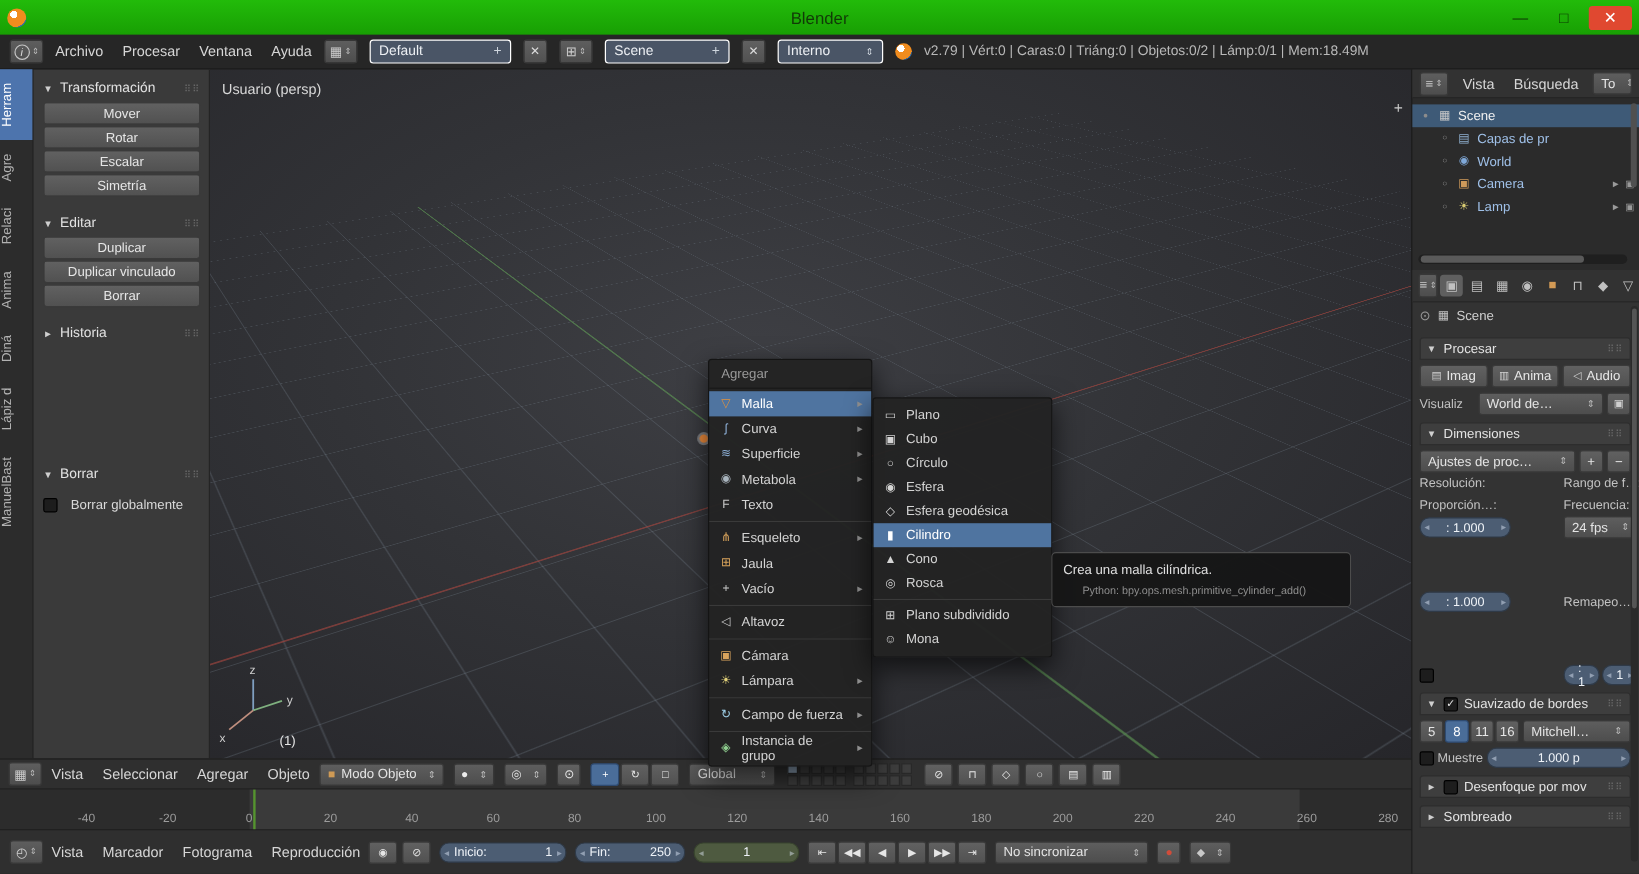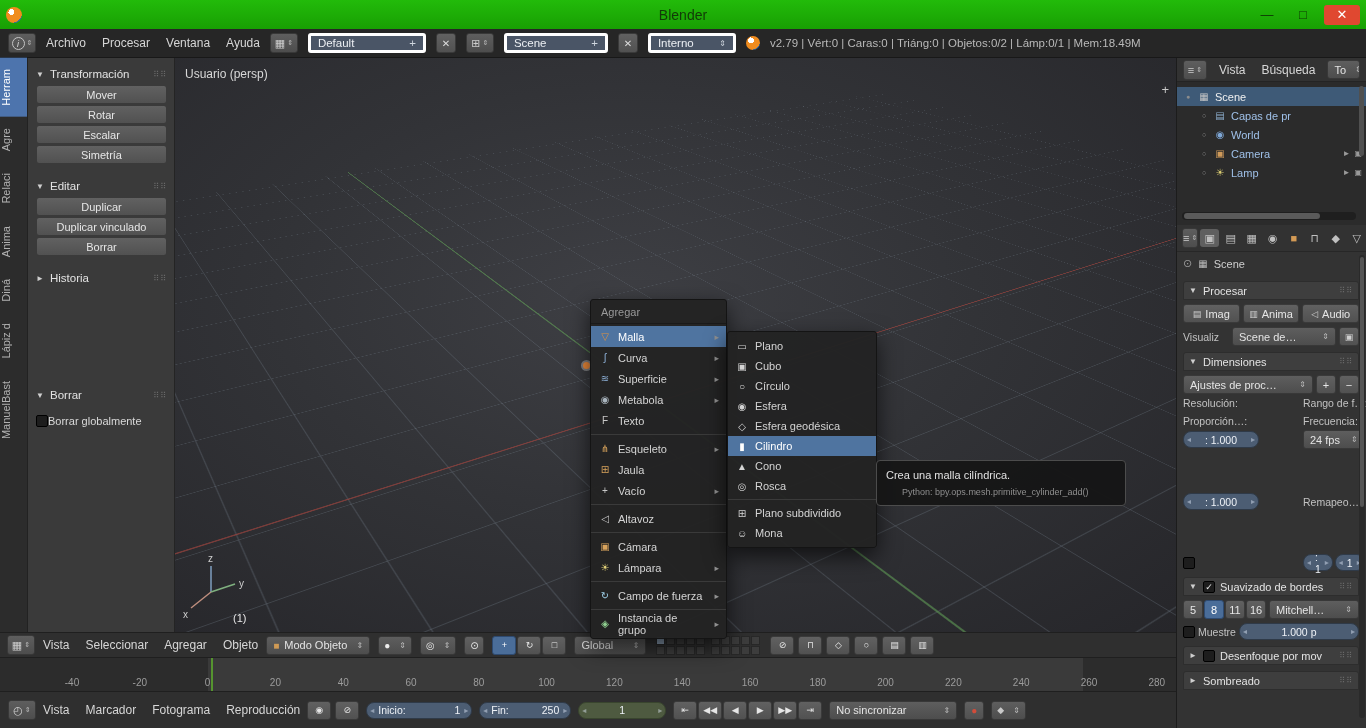--- a/index.html
+++ b/index.html
@@ -39,42 +39,42 @@
   .hmenus { display:flex; gap:16px; align-items:center; }
   .mitem { color:#d6d6d6; font-size:12px; cursor:default; }
   .sqdd { width:28px; height:20px; background:linear-gradient(#5e5e5e,#4d4d4d); border:1px solid #383838; border-radius:3px;
           display:flex; align-items:center; justify-content:center; gap:2px; position:relative; }
   .sqdd::after { content:"⇕"; font-size:7px; color:#bbb; }
 
   
   .ibar { position:absolute; left:0; top:29px; width:1366px; height:29px; background:#262626; border-bottom:1px solid #181818;
           display:flex; align-items:center; gap:10px; padding:0 8px; }
   .info-i { width:13px; height:13px; border:1px solid #c5c5c5; border-radius:50%; font-size:9px; line-height:12px; text-align:center; color:#ddd; font-style:italic; }
-  .hdrdd { background:#4a5566; border:3px solid #ffffff; border-radius:3px; height:20px; display:flex; align-items:center;
+  .hdrdd { background:#4a5566; border:1px solid #ffffff; border-radius:3px; height:20px; display:flex; align-items:center;
            padding:0 7px; gap:20px; color:#eceff3; font-size:11.5px; }
   .hdrdd .plus { margin-left:auto; color:#cfd6de; }
   .hdrdd.wide { width:118px; } .hdrdd.scn { width:104px; } .hdrdd.eng { width:88px; }
   .hdrdd.eng::after { content:"⇕"; font-size:8px; color:#cfd6de; margin-left:auto; }
   .sqbtn { width:20px; height:20px; background:linear-gradient(#616161,#515151); border:1px solid #3a3a3a; border-radius:3px;
            display:flex; align-items:center; justify-content:center; color:#ddd; font-size:10px; }
   .blogo.small { width:14px; height:14px; }
   .stats { color:#b9b9b9; font-size:11.5px; white-space:nowrap; }
 
   
   .vtabs { position:absolute; left:0; top:58px; width:28px; height:574px; background:#2c2c2c; border-right:1px solid #222;
            display:flex; flex-direction:column; }
   .vtab { writing-mode:vertical-rl; transform:rotate(180deg); padding:11px 0; color:#b2b2b2; font-size:11px; text-align:center; }
   .vtab.active { background:#4d74ad; color:#fff; }
   .tshelf { position:absolute; left:28px; top:58px; width:147px; height:574px; background:#3a3a3a; border-right:1px solid #242424;
             padding:6px 7px 0 8px; overflow:hidden; }
   .ts-hdr { display:flex; align-items:center; gap:5px; color:#e2e2e2; font-size:11.5px; height:20px; }
   .ts-hdr .arr, .phdr .arr { font-size:8px; color:#cfcfcf; width:9px; }
   .ts-hdr::after, .phdr::after { content:"⠿⠿"; margin-left:auto; color:#686868; font-size:8px; letter-spacing:1px; }
   .spacer97 { height:97px; }
-  .cbrow { display:flex; gap:0; align-items:flex-end; color:#d9d9d9; margin-top:10px; }
+  .cbrow { display:flex; gap:11px; align-items:flex-end; color:#d9d9d9; margin-top:10px; }
   .mt6 { margin-top:6px; } .mt12 { margin-top:12px; }
 
   
   .viewport { position:absolute; left:175px; top:58px; width:1001px; height:574px; overflow:hidden;
               background:radial-gradient(ellipse at 45% 42%, #3e3f44 0%, #323337 45%, #26262a 100%); }
   .vp-grid { position:absolute; left:48%; top:60%; width:2600px; height:2000px; margin-left:-1300px; margin-top:-1000px;
              background:
                repeating-linear-gradient(0deg, rgba(128,142,156,.26) 0 1px, transparent 1px 90px),
                repeating-linear-gradient(90deg, rgba(128,142,156,.26) 0 1px, transparent 1px 90px);
              transform:perspective(950px) rotateX(61deg) rotateZ(-33deg); }
@@ -498,21 +498,21 @@
           <div class="blabel">Anima</div>
         </div>
         <div class="btn rbtn">
           <div class="bicon" style="display: inline;">◁</div>
           <div class="blabel">Audio</div>
         </div>
       </div>
     <div class="prow">
       <span class="plabel w44">Visualiz</span>
       <div class="dd grow">
-        <span>Scene de…</span>
+        <span>World de…</span>
       </div>
       <div class="btn sq">
         <span class="bicon" style="margin:0;">▣</span>
       </div>
     </div>
 
     <div class="phdr">
       <span class="arr">▼</span>
       <span>Dimensiones</span>
     </div>

